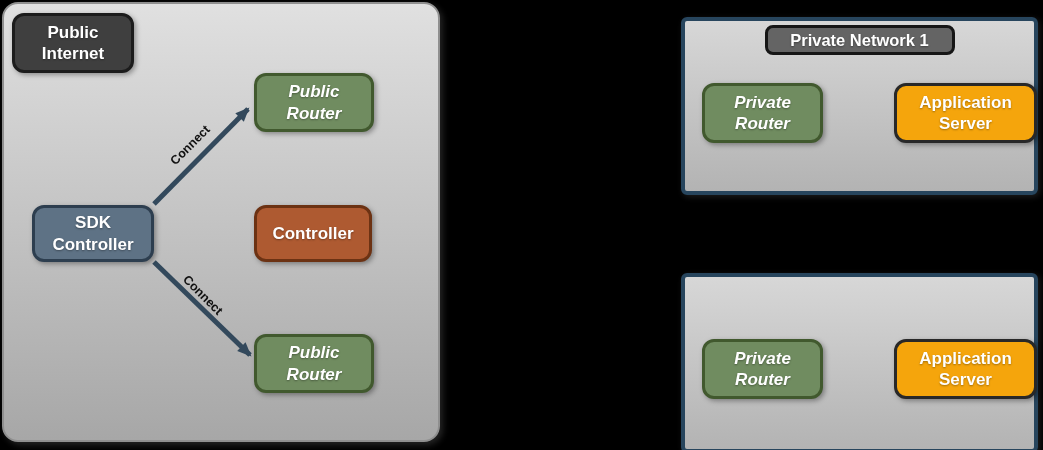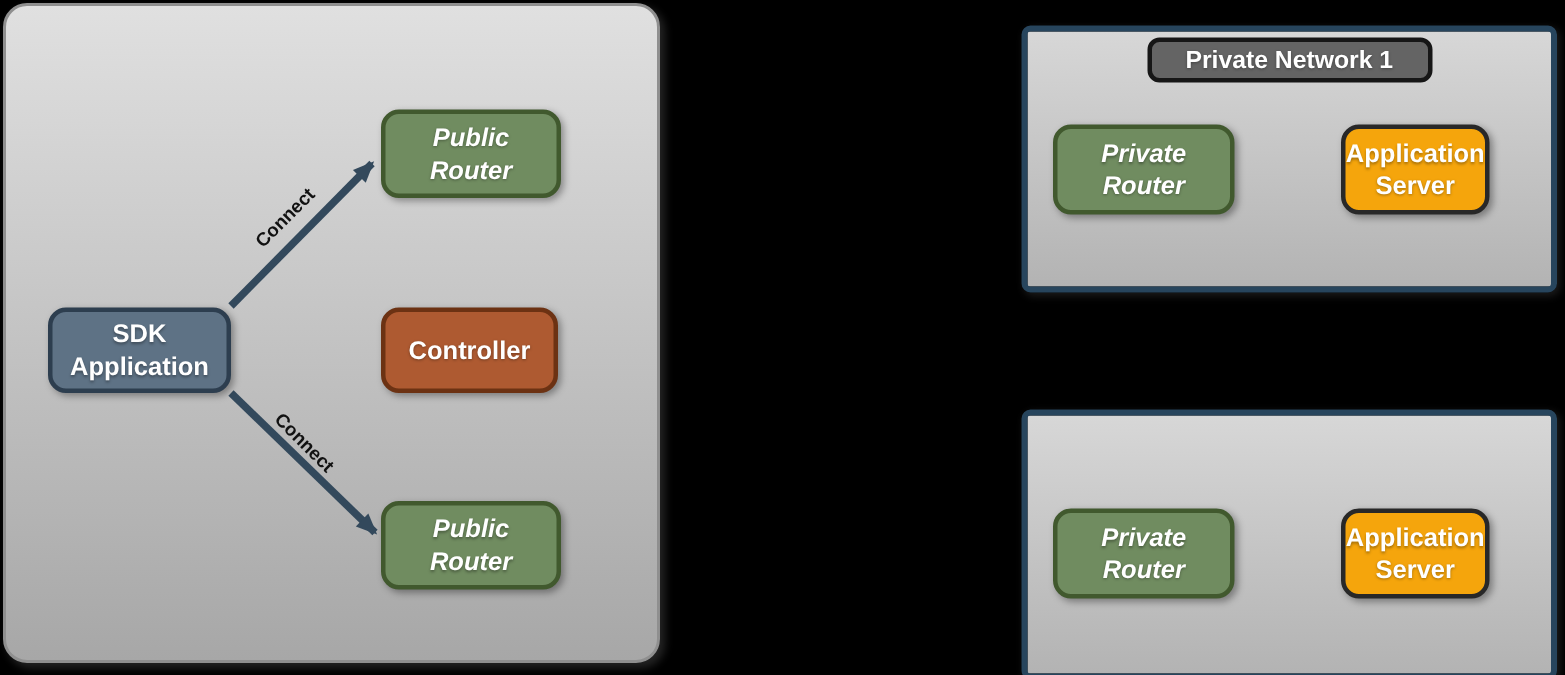--- a/index.html
+++ b/index.html
@@ -86,48 +86,51 @@
     box-sizing:border-box;width:190px;height:30px;
     display:flex;align-items:center;justify-content:center;
     background:var(--netlabel-bg);
     border:3px solid var(--netlabel-border);
     border-radius:8px;
     color:var(--label-text);font-weight:bold;font-size:16.5px;
     white-space:nowrap;
     text-shadow:0 1px 2px rgba(0,0,0,0.35);
   }
   .pos-private-router    {left:17px; top:62px;width:121px;height:60px;}
-  .pos-application-server{left:209px;top:62px;width:99px;height:60px;}
+  .pos-application-server{left:209px;top:62px;width:143px;height:60px;}
 </style>
 </head>
 <body>
 
 <div class="stage">
 
   <section class="zone">
 
     <svg class="connectors" viewBox="0 0 438 440">
       <defs>
         <marker id="ah" markerUnits="userSpaceOnUse" markerWidth="16" markerHeight="14" refX="13" refY="7" orient="auto">
           <path class="ah" d="M1,1 L15,7 L1,13 Z"></path>
         </marker>
       </defs>
       <line x1="150" y1="200" x2="244" y2="105" marker-end="url(#ah)"></line>
       <line x1="150" y1="258" x2="246" y2="351" marker-end="url(#ah)"></line>
       <text transform="translate(189,144) rotate(-45)">Connect</text>
       <text transform="translate(196,294) rotate(45)">Connect</text>
     </svg>
 
+    <div class="node node--dark pos-public-internet">
+      <span>Public Internet</span>
+    </div>
 
     <div class="node node--green pos-public-router-top">
       <span>Public Router</span>
     </div>
 
     <div class="node node--slate pos-sdk-application">
-      <span>SDK Application</span>
+      <span>SDK Controller</span>
     </div>
 
     <div class="node node--rust pos-controller">
       <span>Controller</span>
     </div>
 
     <div class="node node--green pos-public-router-bottom">
       <span>Public Router</span>
     </div>
   </section>

